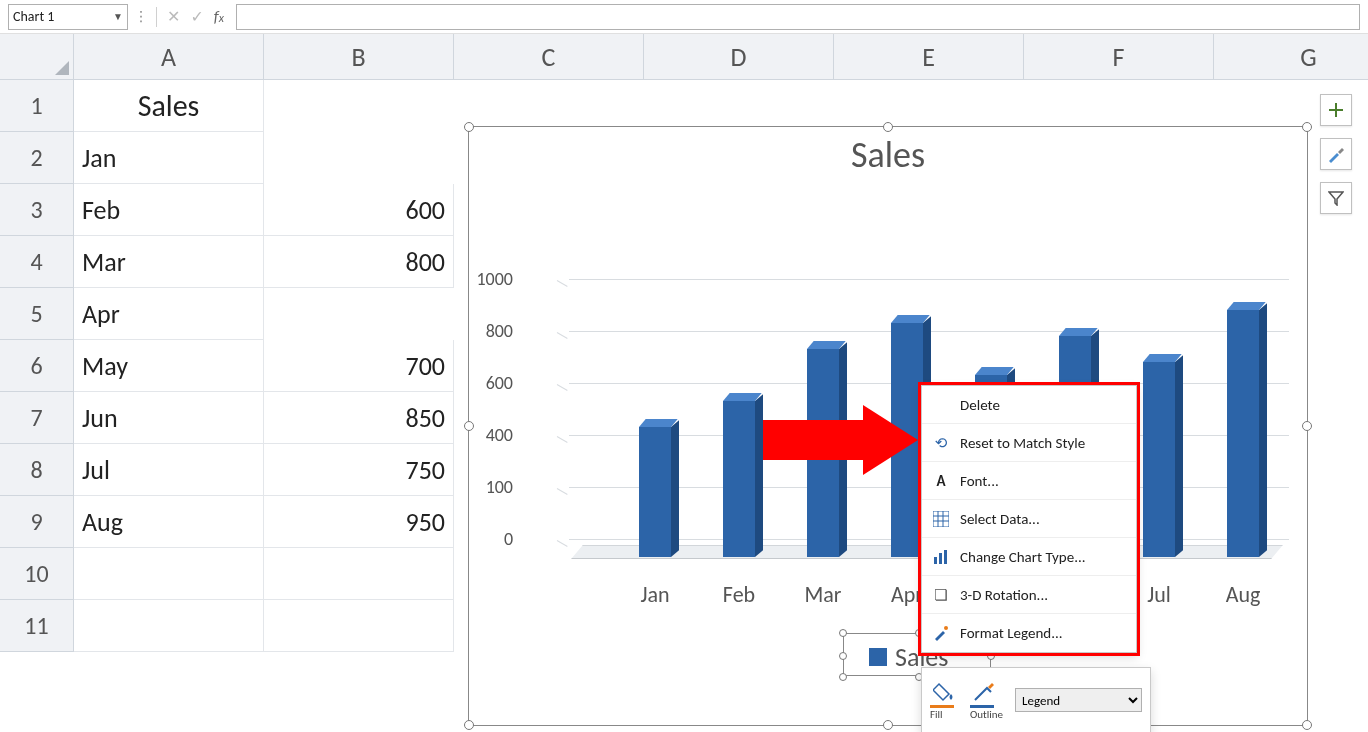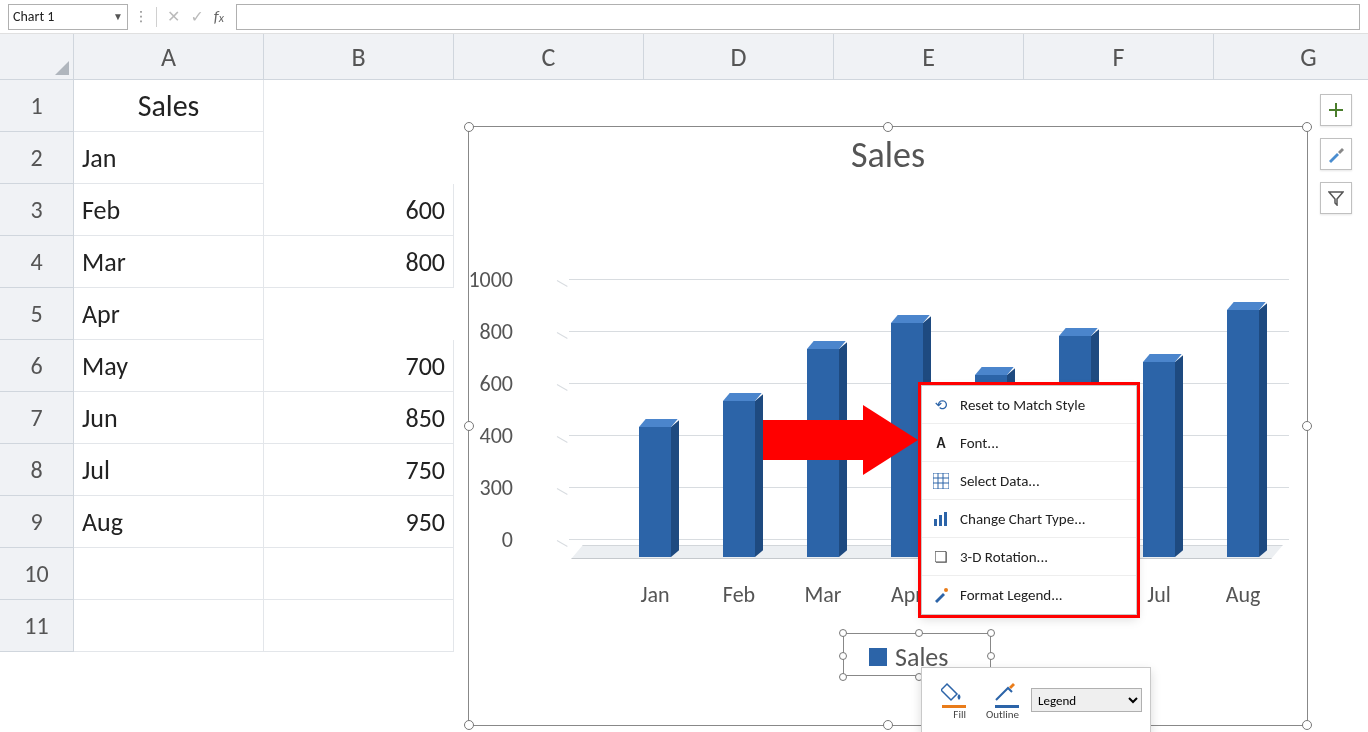--- a/index.html
+++ b/index.html
@@ -23,21 +23,21 @@
     .rowh { width:74px; height:52px; background:#f0f2f5; border-right:1px solid #d0d6dd; border-bottom:1px solid #d0d6dd; display:flex; align-items:center; justify-content:center; font-size:24px; color:#555; }
     .cell { width:190px; height:52px; border-right:1px solid #e3e6ea; border-bottom:1px solid #e3e6ea; display:flex; align-items:center; padding:0 8px; font-size:26px; color:#222; }
     .cell.hdr { font-weight:400; justify-content:center; font-size:30px; color:#222; }
     .cell.right { justify-content:flex-end; }
     
     .chart-box { position:absolute; left:468px; top:92px; width:840px; height:600px; background:#fff; border:1px solid #888; }
     .handle { position:absolute; width:10px; height:10px; border:1px solid #777; background:#fff; border-radius:50%; }
     .chart-title { text-align:center; font-size:36px; color:#555; padding-top:6px; }
     .plot { position:absolute; left:100px; top:160px; width:720px; height:270px; }
     .yaxis { position:absolute; left:44px; top:152px; height:280px; }
-    .ylab { position:absolute; right:0; font-size:22px; color:#555; transform:translateY(-50%); }
+    .ylab { position:absolute; right:0; font-size:18px; color:#555; transform:translateY(-50%); }
     .floor { position:absolute; left:108px; top:418px; width:700px; height:14px; background:#eceff2; transform:skewX(-40deg); border-top:1px solid #d2d6da; border-bottom:1px solid #c5c9cd;}
     .xlab { position:absolute; top:454px; font-size:22px; color:#555; text-align:center; width:72px; }
     
     .bar { position:absolute; width:32px; }
     .bar .front { position:absolute; left:0; bottom:0; width:32px; background:#2c64a8; }
     .bar .side  { position:absolute; left:32px; bottom:0; width:8px; background:#1e4a80; transform:skewY(-40deg); transform-origin:bottom left; }
     .bar .top   { position:absolute; left:0; width:32px; height:8px; background:#4b85cc; transform:skewX(-40deg); transform-origin:bottom left; }
     
     .gl { position:absolute; left:100px; width:720px; border-top:1px solid #d8dce0; }
     .gl::before { content:""; position:absolute; left:0; top:0; width:12px; border-top:1px solid #d8dce0; transform-origin:left; transform:rotate(30deg); left:-12px; }
@@ -51,21 +51,21 @@
     .arrow { position:absolute; left:294px; top:278px; width:170px; height:70px; display:flex; align-items:center; }
     .arrow .shaft { width:100px; height:40px; background:#ff0000; }
     .arrow .head { width:0; height:0; border-top:35px solid transparent; border-bottom:35px solid transparent; border-left:55px solid #ff0000; }
     
     .ctx { position:absolute; left:452px; top:258px; width:216px; background:#fff; border:1px solid #c9c9c9; box-shadow:0 4px 10px rgba(0,0,0,.15); outline:3px solid #ff0000; }
     .ctx-row { display:flex; align-items:center; height:38px; padding:0 10px; font-size:15px; color:#222; border-bottom:1px solid #eee; gap:10px; }
     .ctx-row:last-child { border-bottom:none; }
     .ctx-ic { width:18px; height:18px; display:flex; align-items:center; justify-content:center; color:#2c64a8; }
     
     .mini { position:absolute; left:452px; top:540px; width:230px; height:66px; background:#fff; border:1px solid #c9c9c9; box-shadow:0 4px 10px rgba(0,0,0,.15); display:flex; align-items:center; padding:6px 8px; gap:12px; }
-    .mini .btn { display:flex; flex-direction:column; align-items:flex-end; font-size:11px; color:#444;margin-left:8px; }
+    .mini .btn { display:flex; flex-direction:column; align-items:flex-start; font-size:11px; color:#444; }
     .mini .bt-ic { width:28px; height:26px; display:flex; align-items:center; justify-content:center; }
     .mini .sbar { width:24px; height:3px; }
     .mini select { flex:1; height:24px; border:1px solid #b0b0b0; font-size:13px; padding:0 2px; }
     
     .side-btn { position:absolute; width:32px; height:32px; border:1px solid #c0c0c0; background:#fff; display:flex; align-items:center; justify-content:center; color:#4a7d2c; box-shadow:0 1px 2px rgba(0,0,0,.1); }
   </style>
 </head>
 <body>
 
 <div class="topbar">
@@ -154,21 +154,21 @@
     <div class="handle" style="left:-5px; top:50%; margin-top:-5px;"></div>
     <div class="handle" style="right:-5px; top:50%; margin-top:-5px;"></div>
     <div class="handle" style="left:-5px; bottom:-5px;"></div>
     <div class="handle" style="left:50%; bottom:-5px; margin-left:-5px;"></div>
     <div class="handle" style="right:-5px; bottom:-5px;"></div>
 
     <div class="chart-title">Sales</div>
 
     <div class="yaxis">
       <div class="ylab" style="top:260px;">0</div>
-      <div class="ylab" style="top:208px;">300</div>
+      <div class="ylab" style="top:208px;">100</div>
       <div class="ylab" style="top:156px;">400</div>
       <div class="ylab" style="top:104px;">600</div>
       <div class="ylab" style="top:52px;">800</div>
       <div class="ylab" style="top:0px;">1000</div>
     </div>
 
     <div class="gl" style="top:152px;"></div>
     <div class="gl" style="top:204px;"></div>
     <div class="gl" style="top:256px;"></div>
     <div class="gl" style="top:308px;"></div>
@@ -247,20 +247,24 @@
       <div class="sh" style="left:108px; top:56px;"></div>
       <div class="sh" style="left:180px; top:56px;"></div>
       <div class="legend">
         <div class="sw"></div>
         <span>Sales</span>
       </div>
     </div>
 
     <div class="ctx">
       <div class="ctx-row">
+        <span class="ctx-ic"></span>
+        <span>Delete</span>
+      </div>
+      <div class="ctx-row">
         <span class="ctx-ic">⟲</span>
         <span>Reset to Match Style</span>
       </div>
       <div class="ctx-row">
         <span class="ctx-ic" style="color:#222;font-weight:bold;">A</span>
         <span>Font...</span>
       </div>
       <div class="ctx-row">
         <span class="ctx-ic">
           <svg width="16" height="16">

